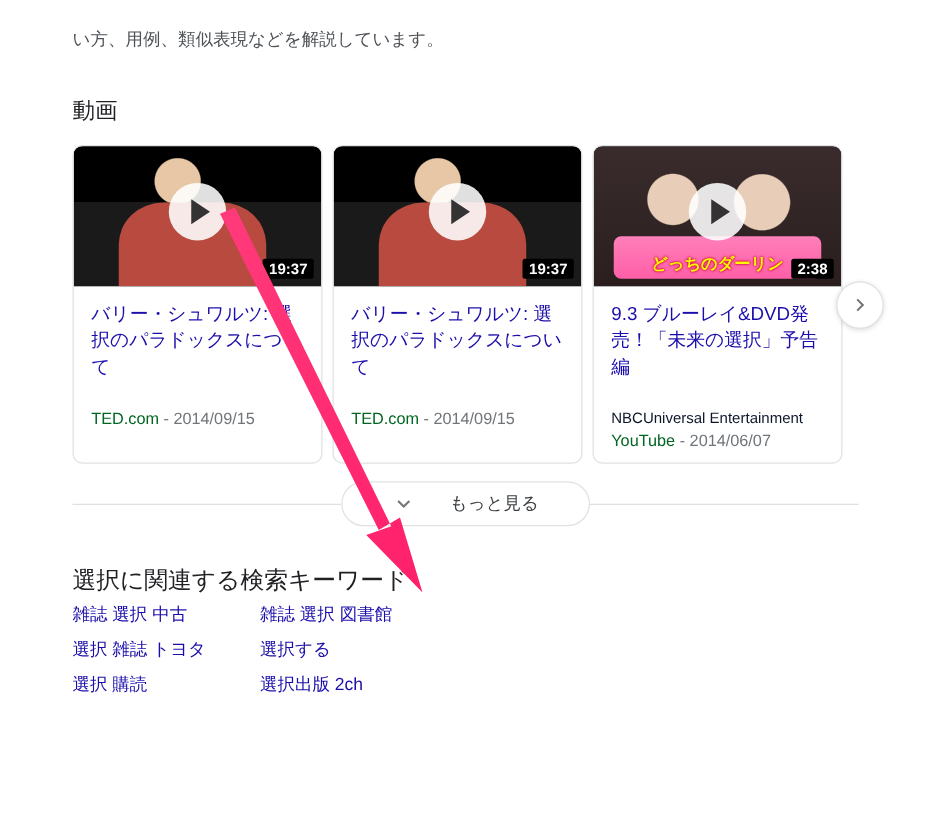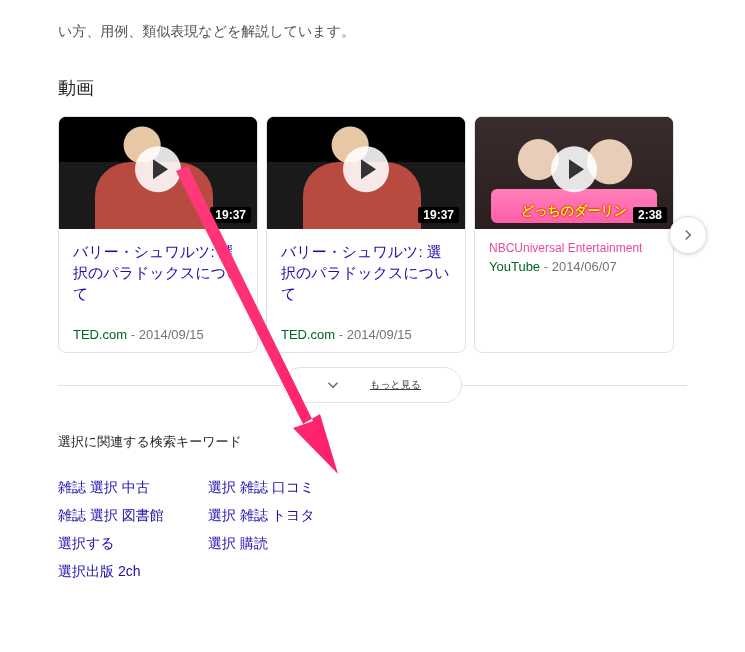--- a/index.html
+++ b/index.html
@@ -108,21 +108,21 @@
   }
   .vtitle {
     color: #1a0dab;
     font-size: 15px;
     line-height: 1.4;
     margin-bottom: 6px;
     min-height: 80px;
     cursor: pointer;
   }
   .channel {
-    color: #ec4899;
+    color: #0f172a;
     font-size: 12px;
     margin-bottom: 4px;
   }
   .meta { font-size: 13px; }
   .src { color: #006621; }
   .date { color: #70757a; }
   .next-btn {
     position: absolute;
     right: -20px; top: 50%;
     transform: translateY(-50%);
@@ -139,31 +139,30 @@
   .divider-row {
     display: flex; align-items: center;
     margin: 14px 0 30px 0;
   }
   .divider-row .line { flex: 1; height: 1px; background: #e0e0e0; }
   .more-btn {
     display: flex; align-items: center; gap: 28px;
     border: 1px solid #dfe1e5;
     border-radius: 20px;
     padding: 8px 40px;
-    font-size: 10px;
+    font-size: 14px;
     color: #3c4043;
     cursor: pointer;
     background: #fff;
-    text-decoration: underline;
   }
   .more-btn svg { width: 18px; height: 18px; color: #70757a; }
   .related-heading {
-    font-size: 13px;
+    font-size: 19px;
     color: #202124;
-    margin-bottom: 28px;
+    margin-bottom: 6px;
   }
   .related-cols {
     display: grid;
     grid-template-columns: 140px auto;
     column-gap: 10px;
     row-gap: 10px;
     font-size: 14px;
   }
   .related-cols a { color: #1a0dab; text-decoration: none; cursor: pointer; }
   .arrow-overlay {
@@ -222,20 +221,21 @@
   </div>
 
   <div class="video-card">
     <div class="thumb">
       <div class="thumb-img-b"></div>
       <div class="thumb-caption">どっちのダーリン</div>
       <div class="play-btn"></div>
       <div class="duration">2:38</div>
     </div>
     <div class="card-body">
+      <div class="vtitle">9.3 ブルーレイ&amp;DVD発売！「未来の選択」予告編</div>
       <div class="channel">NBCUniversal Entertainment</div>
       <div class="meta">
         <span class="src">YouTube</span>
         <span class="date"> - </span><span class="date">2014/06/07</span>
       </div>
     </div>
   </div>
 
   <div class="next-btn">
     <svg viewBox="0 0 24 24" fill="none" stroke="currentColor" stroke-width="2.2">
@@ -252,19 +252,18 @@
       </svg>
     <span>もっと見る</span>
   </div>
   <div class="line"></div>
 </div>
 
 <div class="related-heading">選択に関連する検索キーワード</div>
 
 <div class="related-cols">
   <a>雑誌 選択 中古</a>
-  <a>選択 雑誌 口コミ</a>
   <a>雑誌 選択 図書館</a>
   <a>選択 雑誌 トヨタ</a>
   <a>選択する</a>
   <a>選択 購読</a>
   <a>選択出版 2ch</a>
 </div>
 
 </body></html>

